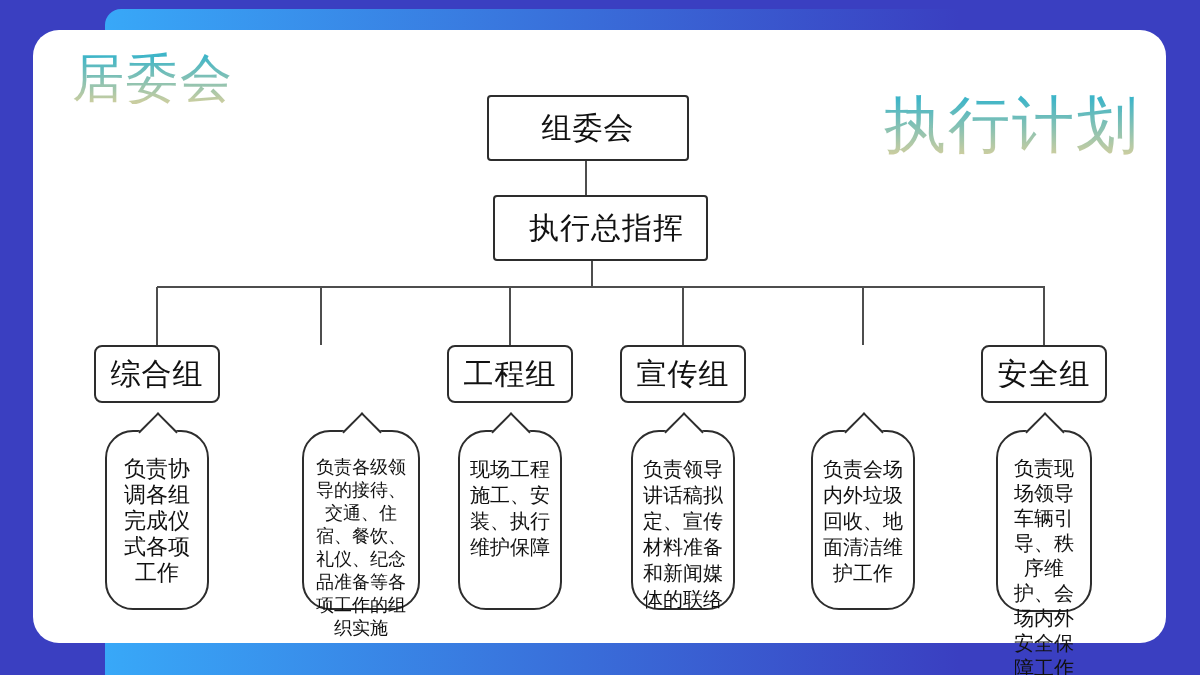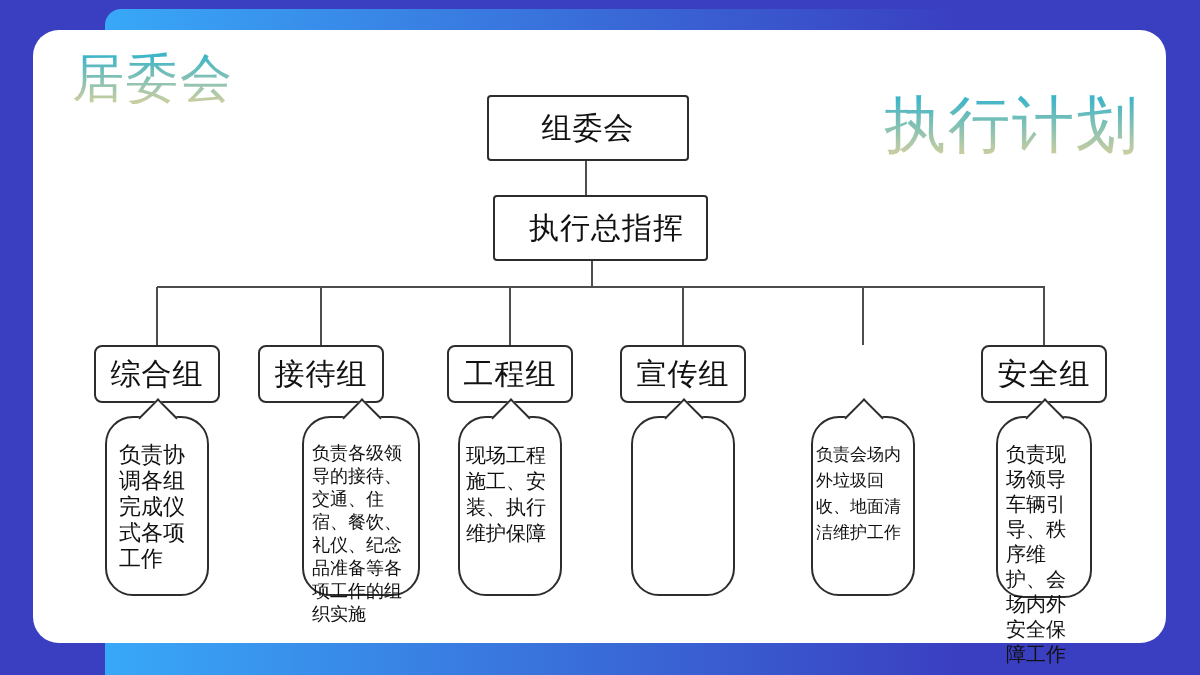--- a/index.html
+++ b/index.html
@@ -44,35 +44,35 @@
 
   .vline,.hline{position:absolute;background:#4d4d4d;}
   .l-root{left:585px;top:157px;width:2px;height:39px;}
   .l-dir{left:591px;top:256px;width:2px;height:31px;}
   .h-main{left:157px;top:286px;width:888px;height:2px;}
   .d0{left:156px}.d1{left:320px}.d2{left:509px}.d3{left:682px}.d4{left:862px}.d5{left:1043px}
   .drop{top:287px;width:2px;height:58px;}
 
   
   .bubble{
-    position:absolute;top:416px;height:180px;box-sizing:border-box;
+    position:absolute;top:430px;height:180px;box-sizing:border-box;
     background:#fff;border:2px solid #2d2d2d;border-radius:28px;
-    color:#111;
+    text-align:center;color:#111;
   }
   .pointer{
     position:absolute;top:-14px;left:50%;width:26px;height:26px;margin-left:-13px;
     transform:rotate(45deg);background:#fff;
     border-top:2px solid #2d2d2d;border-left:2px solid #2d2d2d;
   }
   .duty{position:relative;display:block;}
   .b0{left:105px;width:104px;padding:24px 12px 0;font-size:22px;line-height:26px;}
   .b1{left:262px;width:118px;padding:24px 8px 0;font-size:18px;line-height:23px;margin-left:40px;}
   .b2{left:458px;width:104px;padding:24px 6px 0;font-size:20px;line-height:26px;}
   .b3{left:631px;width:104px;padding:24px 6px 0;font-size:20px;line-height:26px;}
-  .b4{left:811px;width:104px;padding:24px 3px 0;font-size:17px;line-height:26px;}
+  .b4{left:811px;width:104px;padding:24px 3px 0;font-size:20px;line-height:26px;}
   .b5{left:996px;width:96px;height:182px;padding:24px 8px 0;font-size:20px;line-height:25px;}
 </style>
 </head>
 <body>
 
 <div class="slide">
   <div class="gradient-band"></div>
   <div class="panel"></div>
 
   <div class="gtitle title-left">居委会</div>
@@ -85,39 +85,39 @@
   <div class="vline drop d1"></div>
   <div class="vline drop d2"></div>
   <div class="vline drop d3"></div>
   <div class="vline drop d4"></div>
   <div class="vline drop d5"></div>
 
   <div class="node root-node">组委会</div>
   <div class="node director-node">执行总指挥</div>
 
   <div class="gbox g0">综合组</div>
-  <div class="gbox g1">接待组</div>
   <div class="gbox g2">工程组</div>
   <div class="gbox g3">宣传组</div>
   <div class="gbox g5">安全组</div>
 
   <div class="bubble b0">
     <span class="pointer"></span>
     <span class="duty">负责协调各组完成仪式各项工作</span>
   </div>
   <div class="bubble b1">
     <span class="pointer"></span>
     <span class="duty">负责各级领导的接待、交通、住宿、餐饮、礼仪、纪念品准备等各项工作的组织实施</span>
   </div>
   <div class="bubble b2">
     <span class="pointer"></span>
     <span class="duty">现场工程施工、安装、执行维护保障</span>
   </div>
   <div class="bubble b3">
     <span class="pointer"></span>
+    <span class="duty">负责领导讲话稿拟定、宣传材料准备和新闻媒体的联络</span>
   </div>
   <div class="bubble b4">
     <span class="pointer"></span>
     <span class="duty">负责会场内外垃圾回收、地面清洁维护工作</span>
   </div>
   <div class="bubble b5">
     <span class="pointer"></span>
     <span class="duty">负责现场领导车辆引导、秩序维护、会场内外安全保障工作</span>
   </div>
 </div>

